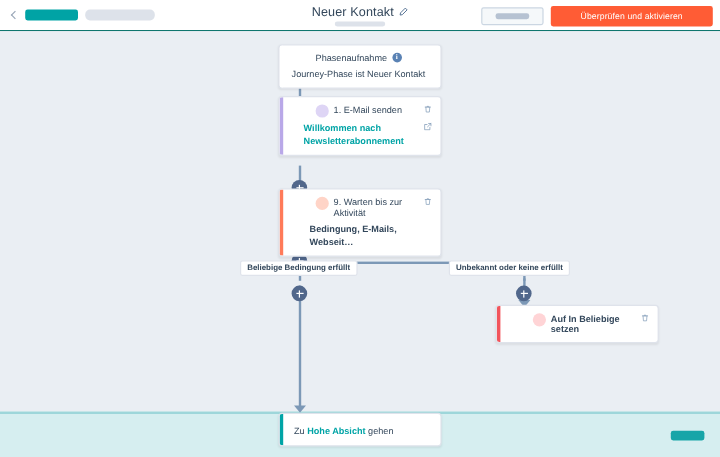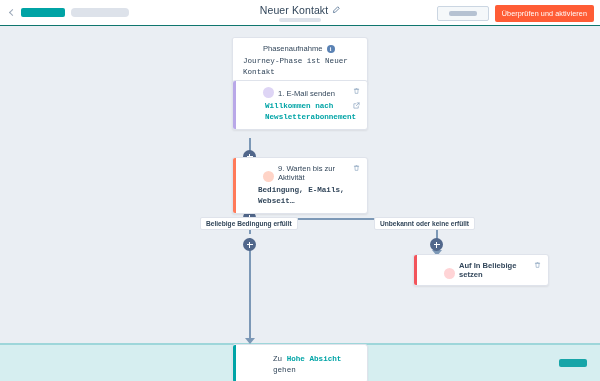--- a/index.html
+++ b/index.html
@@ -45,21 +45,21 @@
     position: absolute; right: 6px; top: 0; height: 26px;
     display: flex; align-items: center; gap: 6px;
   }
   .btn-ghost {
     width: 52px; height: 15px; border-radius: 2px;
     background: #f5f8fa; border: 1px solid #cbd6e2;
     display: flex; align-items: center; justify-content: center;
   }
   .btn-ghost .pill-gray2 { width: 28px; height: 5px; border-radius: 2px; background: #b6c2d2; }
   .btn-primary {
-    height: 17px; padding: 0 7px; border-radius: 2px;
+    height: 17px; padding: 0 25px; border-radius: 2px;
     background: #ff5c35; color: #fff;
     font-size: 7.2px; letter-spacing: .1px;
     display: flex; align-items: center; justify-content: center;
     border: none; white-space: nowrap; font-family: inherit;
   }
 
   
   .canvas {
     position: absolute; left: 0; top: 26px; width: 600px; height: 355px;
     background: #eaeef3; overflow: hidden;
@@ -93,24 +93,24 @@
   
   .card {
     position: absolute; background: #ffffff;
     border: 1px solid #dfe3eb; border-radius: 3px;
     box-shadow: 0 1px 2px rgba(0,0,0,.07);
     display: flex; overflow: hidden;
   }
   .card-accent { width: 3px; flex: 0 0 3px; }
   .card-body { flex: 1; padding: 6px 7px; position: relative; }
 
-  .card-row1 { display: flex; align-items: flex-end; gap: 4px; padding-left: 20px; }
+  .card-row1 { display: flex; align-items: flex-start; gap: 4px; padding-left: 20px; }
   .card-title { font-size: 7.6px; color: #33475b; font-weight: 400; }
   .card-title.bold { font-weight: bold; }
-  .card-sub { font-size: 7.6px; color: #33475b; margin-top: 3px; line-height: 1.45; font-family: Liberation Mono, monospace; }
+  .card-sub { font-size: 7.6px; color: #33475b; margin-top: 3px; line-height: 1.45; }
   .card-sub.teal { color: #00a4a6; font-weight: bold; }
   .teal-strong { color: #00a4a6; font-weight: bold; }
 
   .info-icon {
     width: 8px; height: 8px; border-radius: 50%;
     background: #5a82b4; color: #fff; font-size: 6px; font-weight: bold;
     display: inline-flex; align-items: center; justify-content: center;
     line-height: 1; font-family: "Liberation Serif", serif;
   }
   .node-dot { width: 11px; height: 11px; border-radius: 50%; flex: 0 0 11px; }
@@ -194,21 +194,21 @@
       </div>
     </div>
 
     <div class="card" style="left:232px; top:54px; width:136px;">
       <div class="card-accent" style="background:#b9a8e8;"></div>
       <div class="card-body">
         <div class="card-row1">
           <span class="node-dot" style="background:#ded5f5;"></span>
           <span class="card-title">1. E-Mail senden</span>
         </div>
-        <div class="card-sub teal" style="margin-left:22px; width:92px;">Willkommen nach Newsletterabonnement</div>
+        <div class="card-sub teal" style="margin-left:10px; width:92px;">Willkommen nach Newsletterabonnement</div>
         <svg class="trash-icon" viewBox="0 0 16 16">
           <path d="M3 4h10M6.5 4V2.6h3V4M4.3 4l.7 9.4h6l.7-9.4" fill="none" stroke="#7c98b6" stroke-width="1.3" stroke-linecap="round" stroke-linejoin="round"></path>
         </svg>
         <svg class="ext-icon" viewBox="0 0 16 16">
           <path d="M9.5 2h4.5v4.5M14 2L7.5 8.5M12 9.5V14H2V4h4.5" fill="none" stroke="#7c98b6" stroke-width="1.4" stroke-linecap="round" stroke-linejoin="round"></path>
         </svg>
       </div>
     </div>
 
     <div class="card" style="left:232px; top:131px; width:136px;">
@@ -234,20 +234,20 @@
         </div>
         <svg class="trash-icon" viewBox="0 0 16 16">
           <path d="M3 4h10M6.5 4V2.6h3V4M4.3 4l.7 9.4h6l.7-9.4" fill="none" stroke="#7c98b6" stroke-width="1.3" stroke-linecap="round" stroke-linejoin="round"></path>
         </svg>
       </div>
     </div>
 
     <div class="card" style="left:232px; top:318px; width:136px;">
       <div class="card-accent" style="background:#00a4a6;"></div>
       <div class="card-body">
-        <div class="card-sub" style="margin-left:30px;">
+        <div class="card-sub" style="margin-left:2px;">
           <span>Zu </span><span class="teal-strong">Hohe Absicht</span><span> gehen</span>
         </div>
       </div>
     </div>
 
   </div>
 </div>
 
 </body></html>

